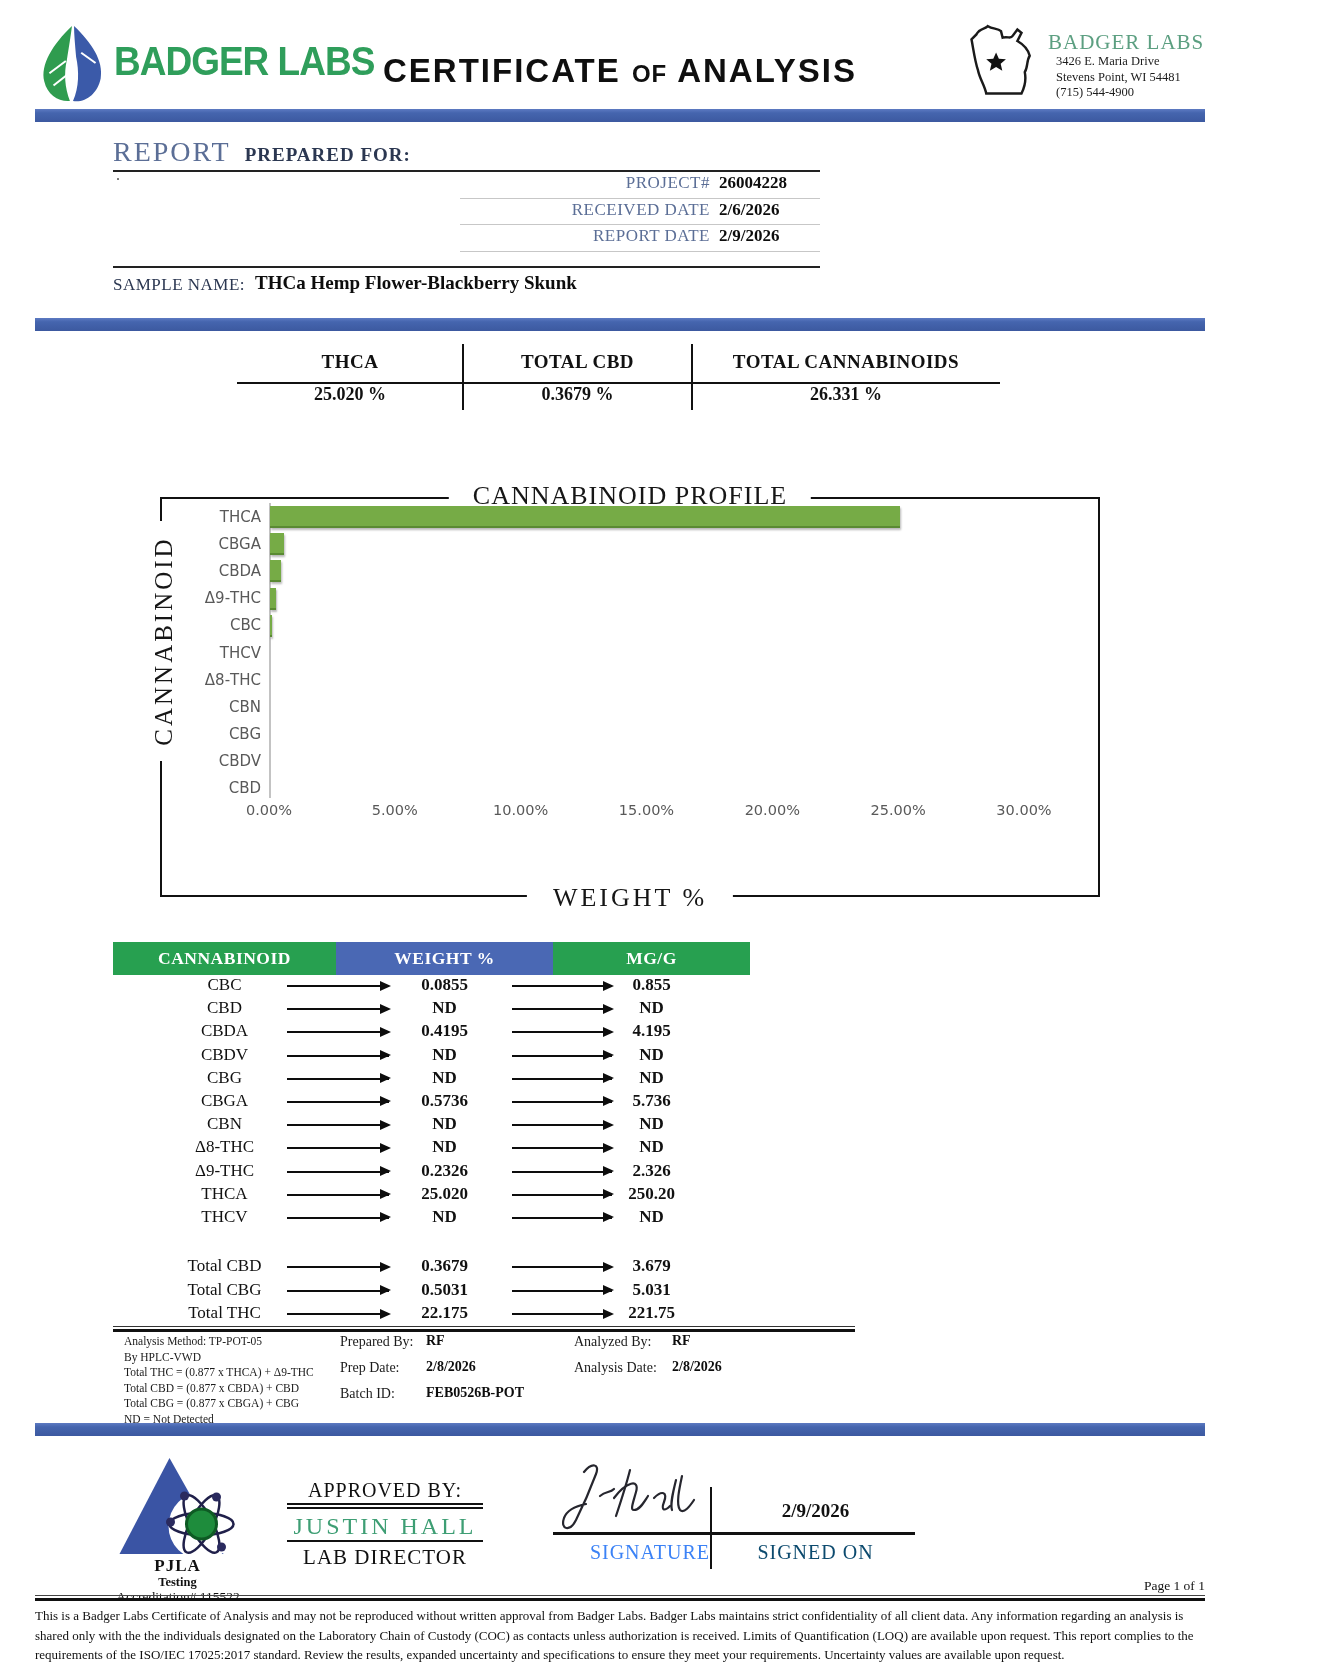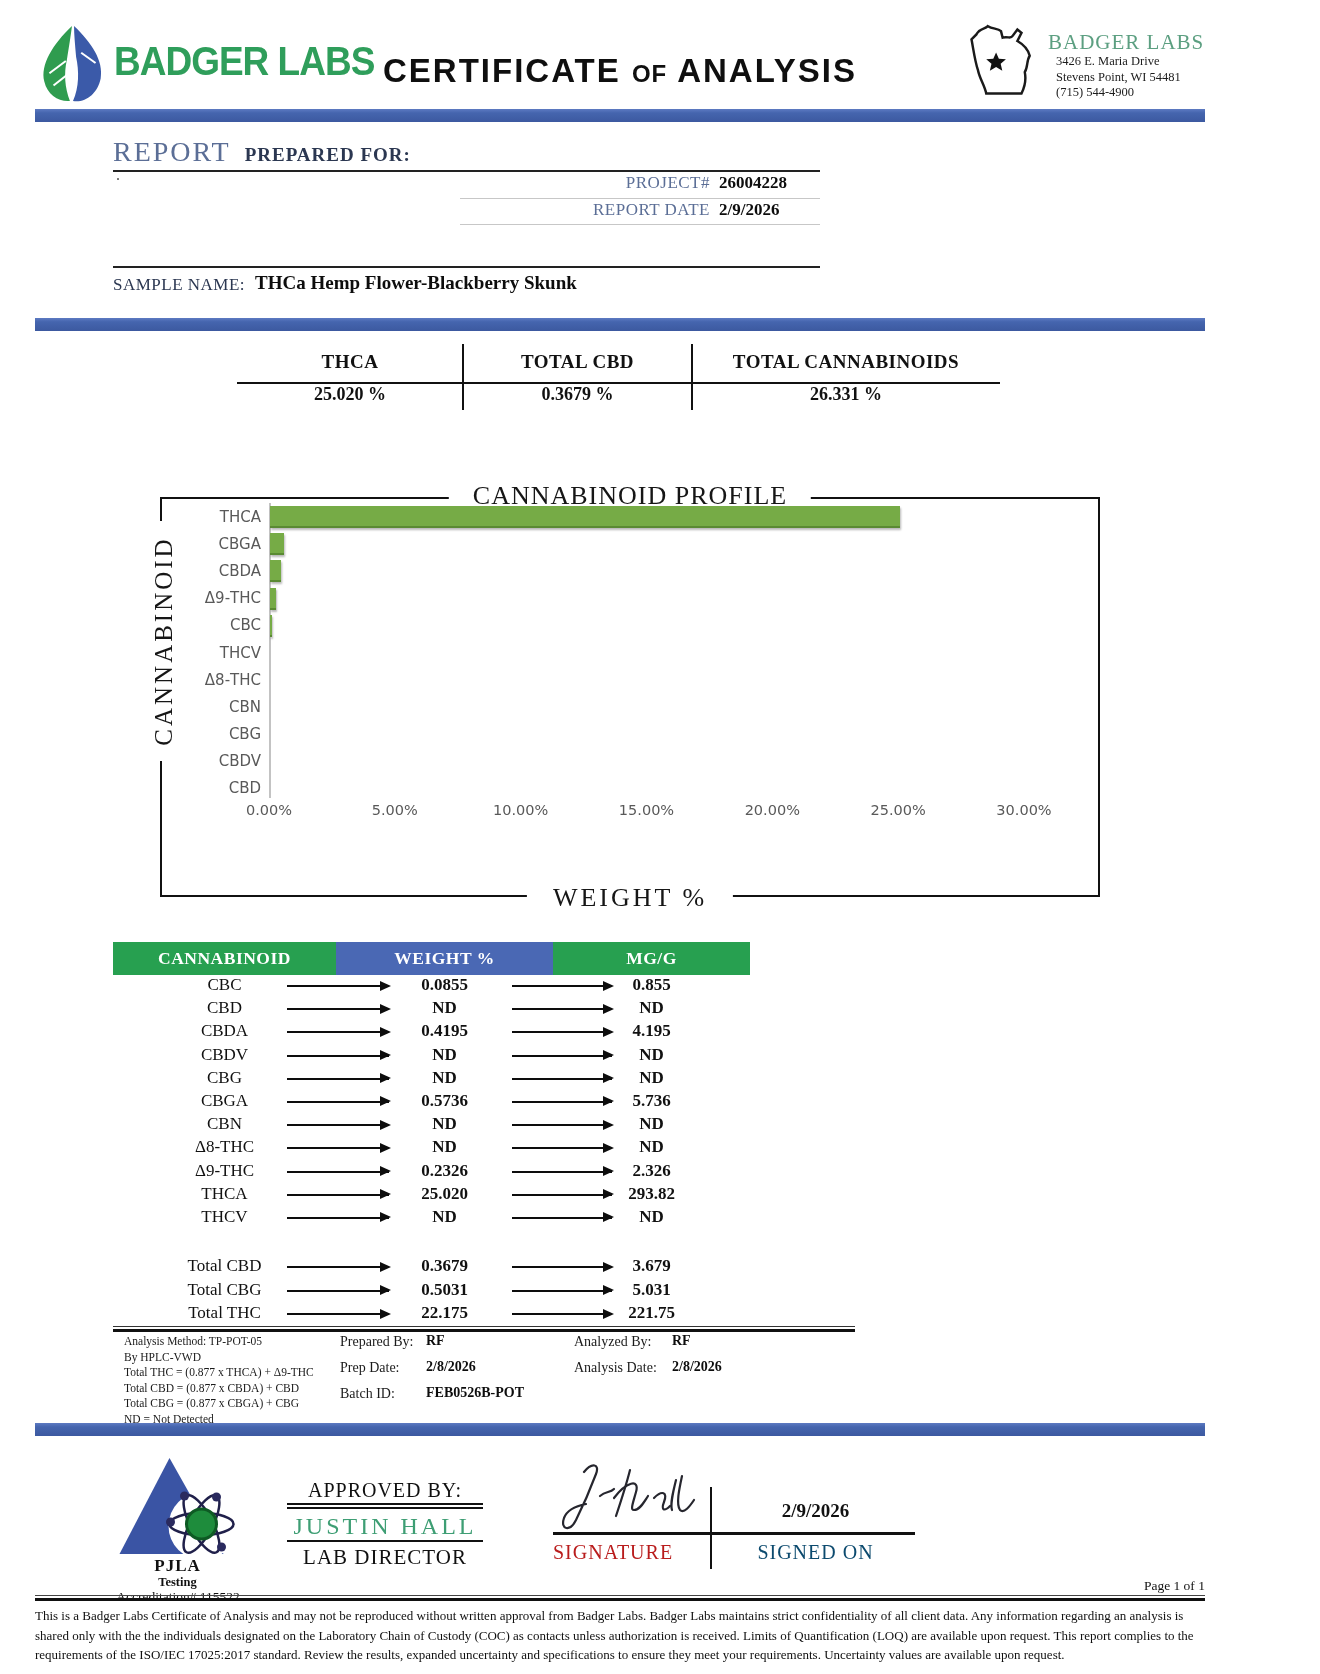--- a/index.html
+++ b/index.html
@@ -98,21 +98,21 @@
   .pjla-acc{position:absolute;left:88px;top:1589px;width:180px;text-align:center;font-size:13.5px;}
   .approved-label{position:absolute;left:285px;top:1479px;width:200px;text-align:center;font-size:20px;letter-spacing:1px;color:#101010;}
   .app-line-a{position:absolute;left:287px;top:1503px;width:196px;height:2px;background:#111;}
   .app-line-b{position:absolute;left:287px;top:1507px;width:196px;height:1.5px;background:#111;}
   .approver{position:absolute;left:275px;top:1513px;width:220px;text-align:center;font-size:24px;letter-spacing:3px;color:#3E9E74;}
   .app-line-c{position:absolute;left:287px;top:1540px;width:196px;height:1.8px;background:#111;}
   .approver-title{position:absolute;left:275px;top:1545px;width:220px;text-align:center;font-size:21px;letter-spacing:1px;color:#101010;}
   .sig-svg{position:absolute;left:556px;top:1458px;}
   .sig-line{position:absolute;left:553px;top:1532px;width:362px;height:2.5px;background:#111;}
   .sig-divider{position:absolute;left:710px;top:1487px;width:2px;height:82px;background:#111;}
-  .sig-label{position:absolute;left:553px;top:1541px;width:157px;text-align:left;font-size:20px;letter-spacing:1px;color:#b91c1c;}
+  .sig-label{position:absolute;left:553px;top:1541px;width:157px;text-align:right;font-size:20px;letter-spacing:1px;color:#3b82f6;}
   .signed-date{position:absolute;left:733px;top:1500px;width:165px;text-align:center;font-size:19px;font-weight:bold;}
   .signed-label{position:absolute;left:733px;top:1541px;width:165px;text-align:center;font-size:20px;letter-spacing:1px;color:#0c4a6e;}
 
   
   .page-num{position:absolute;left:1035px;top:1578px;width:170px;text-align:right;font-size:13.5px;}
   .footer-line-a{position:absolute;left:35px;top:1595px;width:1170px;height:1px;background:#444;}
   .footer-line-b{position:absolute;left:35px;top:1598px;width:1170px;height:3px;background:#111;}
   .disclaimer{position:absolute;left:35px;top:1606px;width:1172px;font-size:13px;line-height:19.5px;color:#101010;}
 </style>
 </head>
@@ -153,20 +153,24 @@
     <span class="prepared-for">PREPARED FOR:</span>
   </div>
   <div class="heading-line"></div>
   <div class="client-dot">.</div>
   <div class="info-fields" id="info-fields">
       <div class="info-row">
         <span class="info-label">PROJECT#</span>
         <span class="info-value">26004228</span>
       </div>
       <div class="info-row">
+        <span class="info-label">RECEIVED DATE</span>
+        <span class="info-value">2/6/2026</span>
+      </div>
+      <div class="info-row">
         <span class="info-label">REPORT DATE</span>
         <span class="info-value">2/9/2026</span>
       </div>
     </div>
   <div class="sample-line"></div>
   <div class="sample-label">SAMPLE NAME:</div>
   <div class="sample-value">THCa Hemp Flower-Blackberry Skunk</div>
 
   <div class="bluebar bar2"></div>
 
@@ -309,21 +313,21 @@
           <span class="arrow arr1"></span>
           <span class="rt-weight">0.2326</span>
           <span class="arrow arr2"></span>
           <span class="rt-mgg">2.326</span>
         </div>
         <div class="rt-row">
           <span class="rt-name">THCA</span>
           <span class="arrow arr1"></span>
           <span class="rt-weight">25.020</span>
           <span class="arrow arr2"></span>
-          <span class="rt-mgg">293.82</span>
+          <span class="rt-mgg">250.20</span>
         </div>
         <div class="rt-row">
           <span class="rt-name">THCV</span>
           <span class="arrow arr1"></span>
           <span class="rt-weight">ND</span>
           <span class="arrow arr2"></span>
           <span class="rt-mgg">ND</span>
         </div>
       </div>
   </div>

